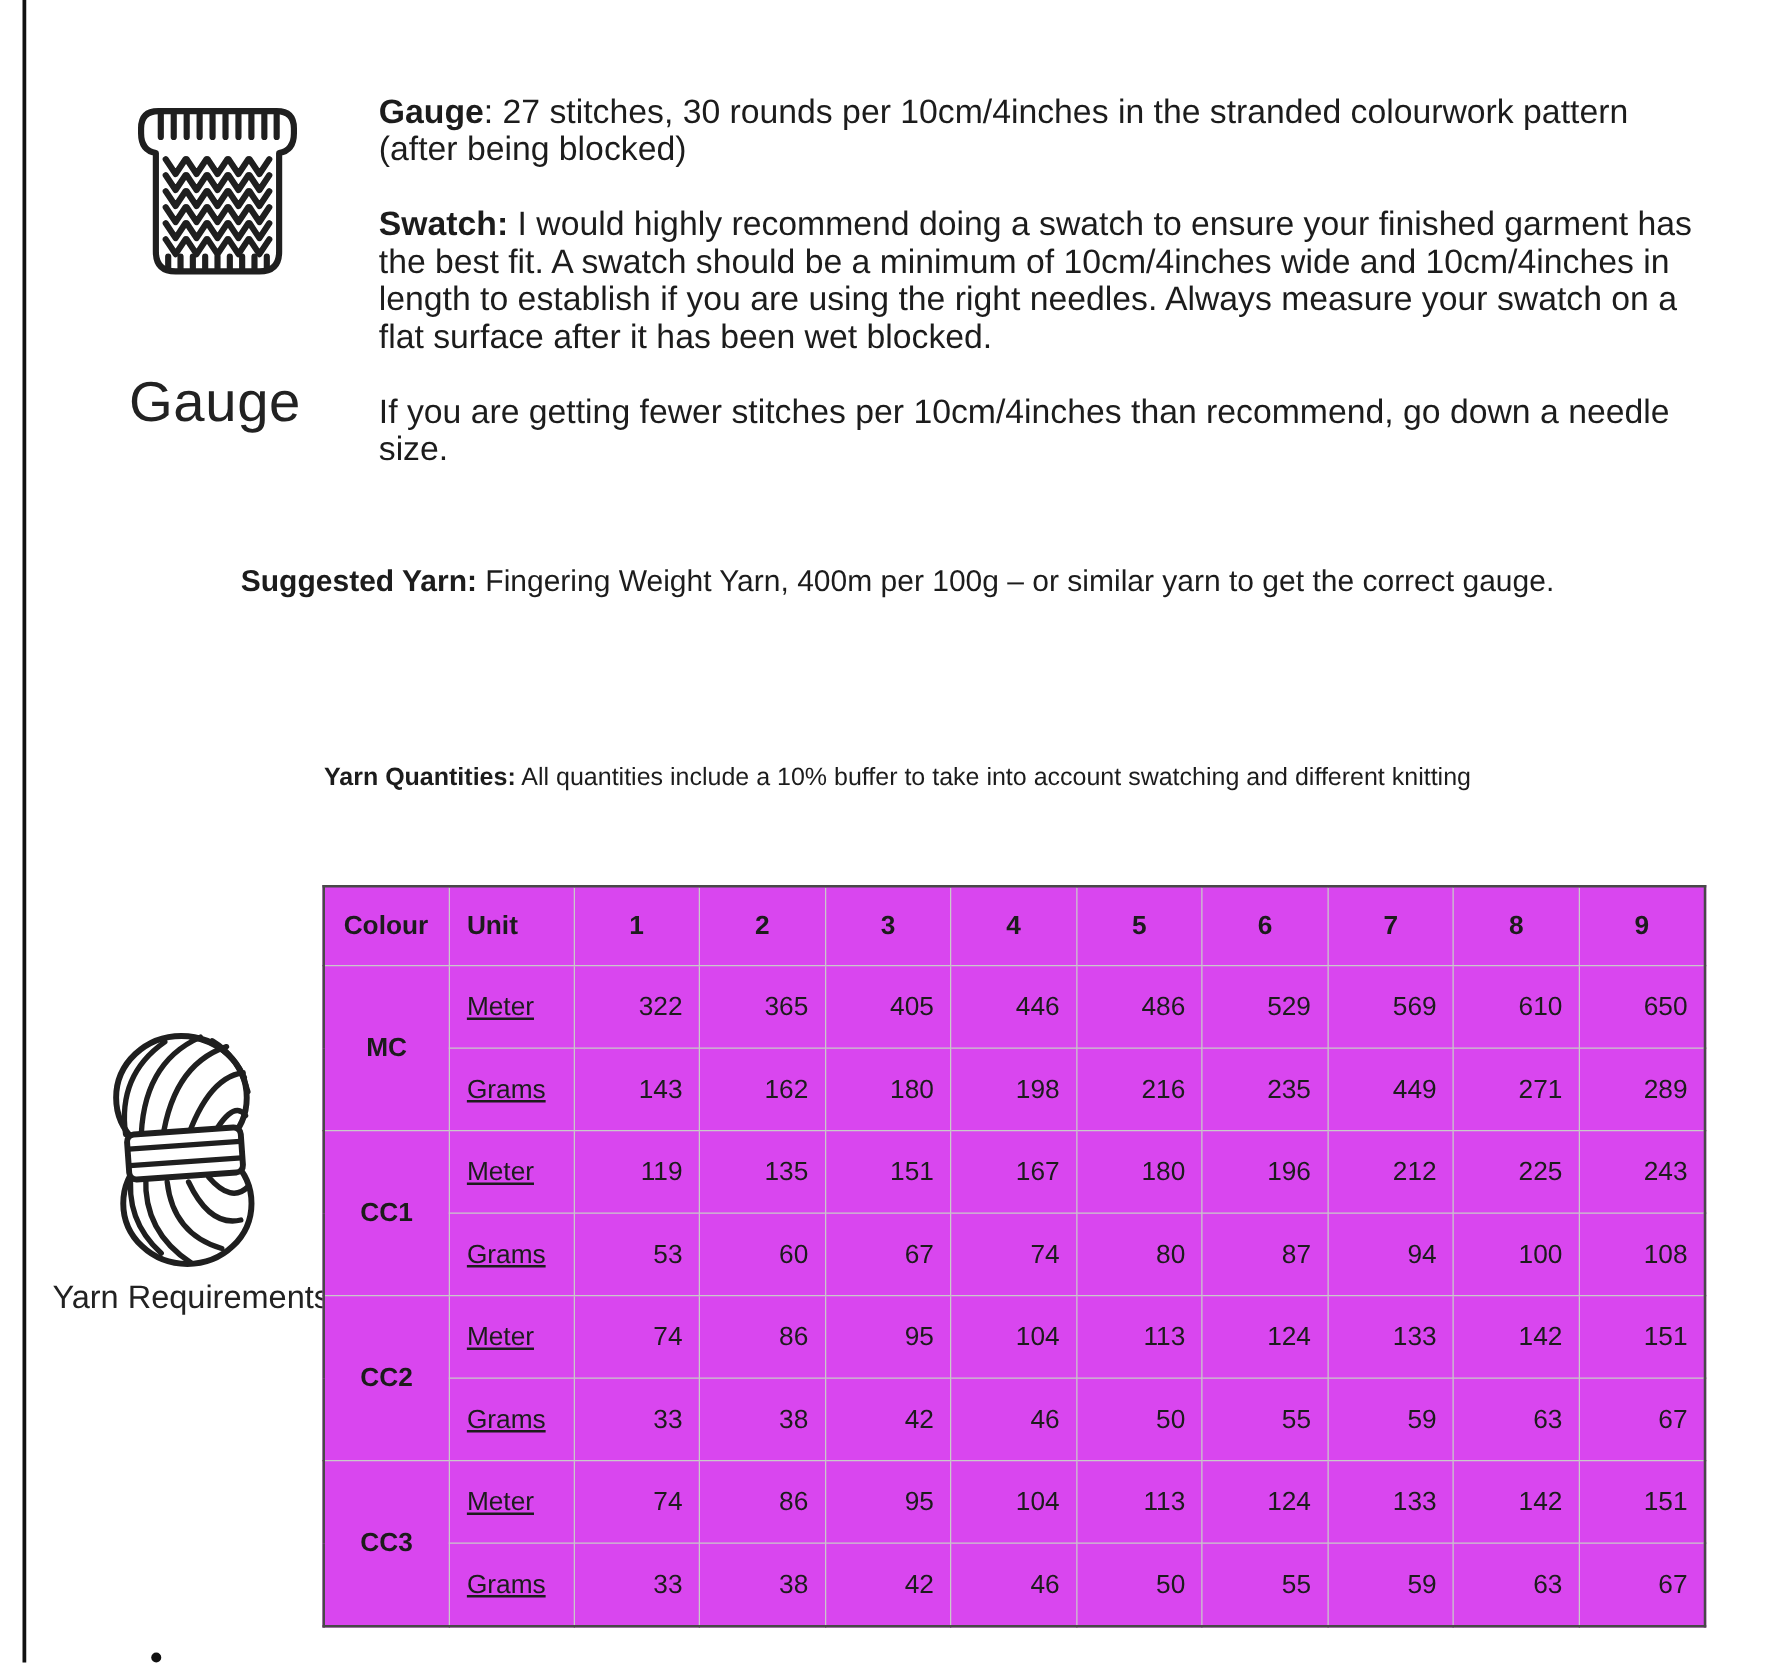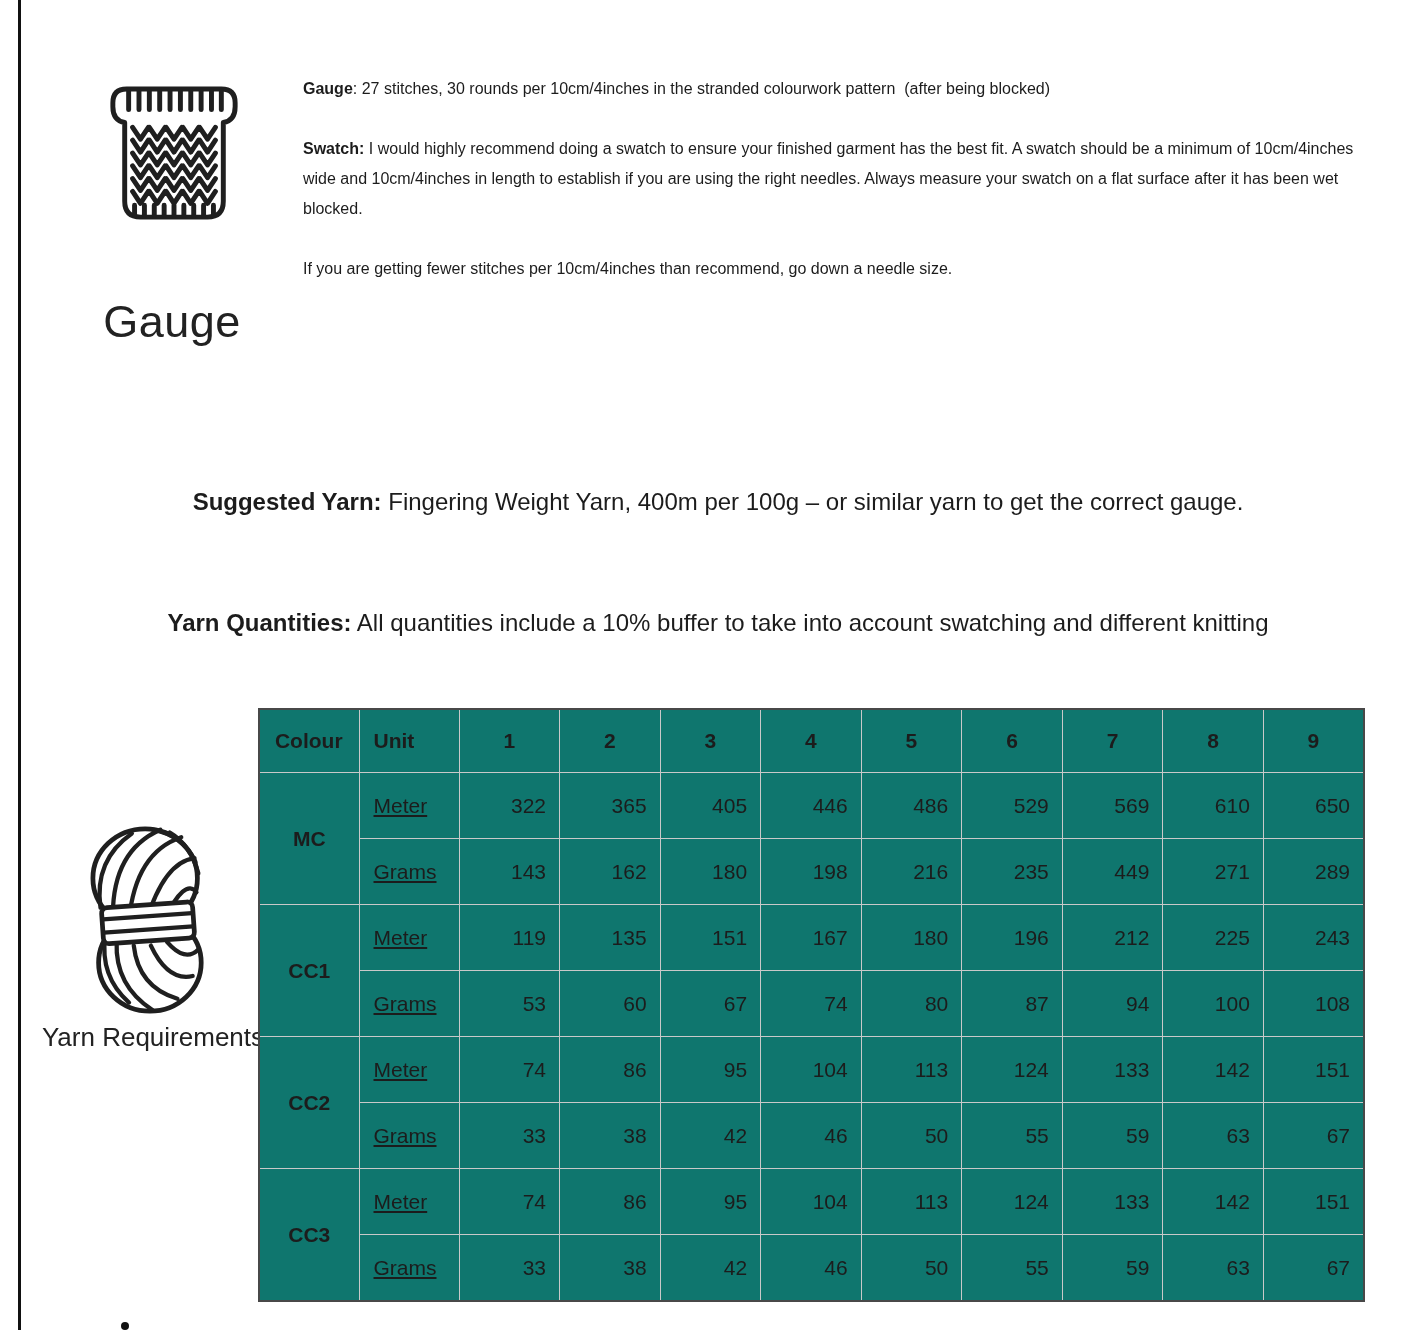--- a/index.html
+++ b/index.html
@@ -9,38 +9,38 @@
     width:1414px;height:1330px;position:relative;overflow:hidden;
   }
   .abs{position:absolute;}
   
   #page-rule{left:18px;top:0;width:3px;height:1330px;background:#111;}
 
   
   #gauge-icon{left:103px;top:83px;width:142px;height:142px;}
   #gauge-label{left:72px;top:296px;width:200px;text-align:center;
     font-size:45px;letter-spacing:.5px;color:#222;}
-  #gauge-texts{left:303px;top:74px;width:1052px;font-size:16px;line-height:30px;}
+  #gauge-texts{left:303px;top:74px;width:1052px;font-size:27px;line-height:30px;}
   .rp{margin:0 0 30px 0;white-space:pre-wrap;}
   .b{font-weight:bold;}
-  #info-block{left:22px;top:484px;width:1392px;text-align:center;
+  #info-block{left:22px;top:448px;width:1392px;text-align:center;
     font-size:24px;line-height:35px;}
   #quant-block{left:22px;top:604px;width:1392px;text-align:center;
-    font-size:24px;line-height:37px;}
+    font-size:20px;line-height:37px;}
   #info-block div,#quant-block div{white-space:pre;}
 
   
   #yarn-icon{left:86px;top:824px;width:124px;height:190px;}
   #yarn-req-label{left:38px;top:1022px;width:230px;text-align:center;
     font-size:26px;line-height:31px;color:#222;}
 
   
   #yarn-table{left:258px;top:708px;}
   table{border-collapse:collapse;table-layout:fixed;width:1107px;
-    font-size:21px;background:#0f766e;}
+    font-size:21px;background:#d946ef;}
   table{border:2px solid #484848;}
   th,td{border:1px solid #c9c9c9;vertical-align:middle;overflow:hidden;}
   th{height:60px;font-weight:bold;text-align:center;}
   td{height:63px;}
   th.left{text-align:left;padding-left:14px;}
   td.colour{font-weight:bold;text-align:center;}
   td.unit{text-align:left;padding-left:14px;text-decoration:underline;}
   td.num{text-align:right;padding-right:13px;}
 
   #bottom-dot{left:121px;top:1322px;width:8px;height:8px;border-radius:4px;background:#111;}

